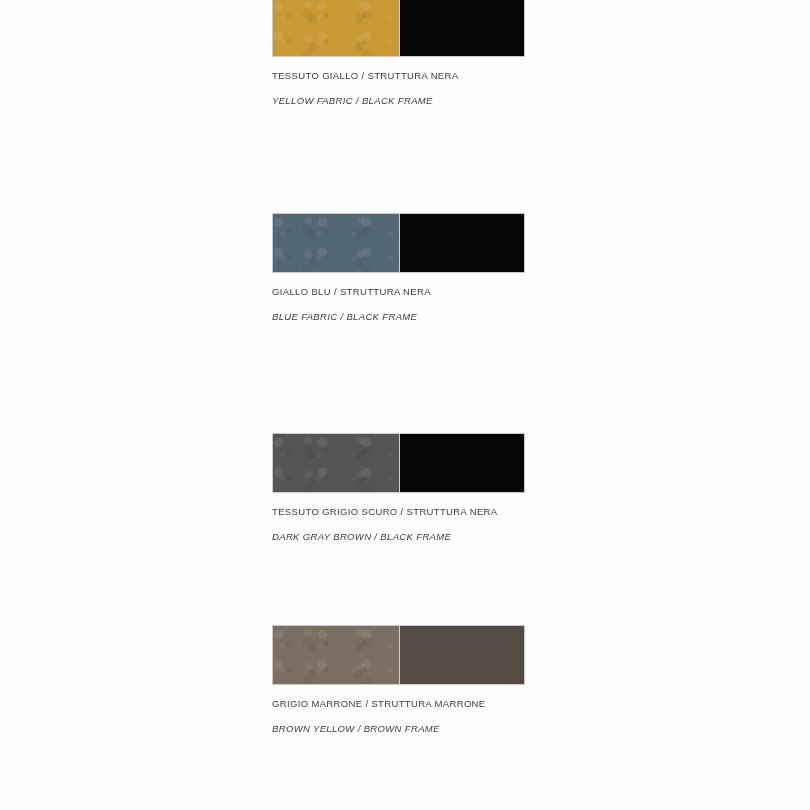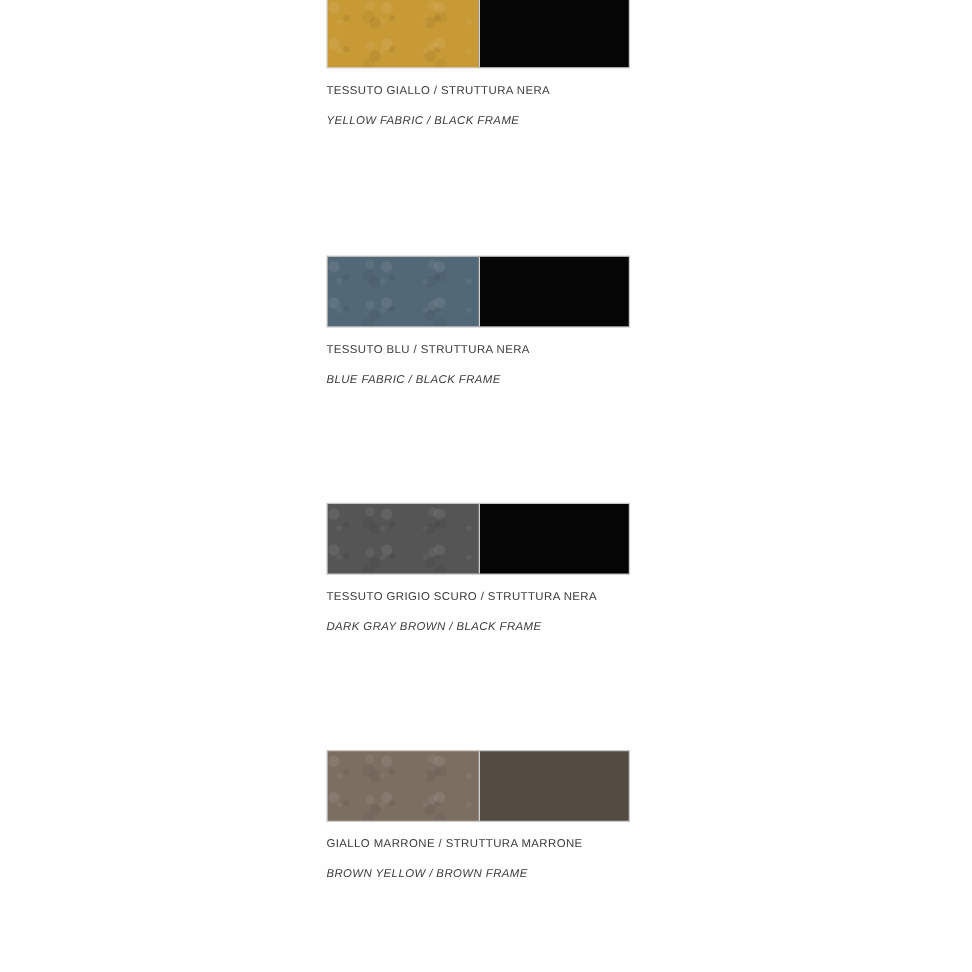--- a/index.html
+++ b/index.html
@@ -109,25 +109,25 @@
 
   <div class="option" style="top:213px;">
     <div class="swatch-pair">
       <div class="swatch-half swatch-fabric" style="background: rgb(83, 104, 118);">
         <div class="texture" style="display: block;"></div>
       </div>
       <div class="swatch-half swatch-frame" style="background: rgb(5, 5, 5);">
         
       </div>
     </div>
-    <div class="caption">TESSUTO BLU / STRUTTURA NERA</div>
+    <div class="caption">GIALLO BLU / STRUTTURA NERA</div>
     <div class="caption-en">BLUE FABRIC / BLACK FRAME</div>
   </div>
 
-  <div class="option" style="top:419px;">
+  <div class="option" style="top:433px;">
     <div class="swatch-pair">
       <div class="swatch-half swatch-fabric" style="background: rgb(85, 85, 85);">
         <div class="texture" style="display: block;"></div>
       </div>
       <div class="swatch-half swatch-frame" style="background: rgb(5, 5, 5);">
         
       </div>
     </div>
     <div class="caption">TESSUTO GRIGIO SCURO / STRUTTURA NERA</div>
     <div class="caption-en">DARK GRAY BROWN / BLACK FRAME</div>
@@ -135,17 +135,17 @@
 
   <div class="option" style="top:625px;">
     <div class="swatch-pair">
       <div class="swatch-half swatch-fabric" style="background: rgb(125, 110, 98);">
         <div class="texture" style="display: block;"></div>
       </div>
       <div class="swatch-half swatch-frame" style="background: rgb(84, 76, 66);">
         
       </div>
     </div>
-    <div class="caption">GIALLO MARRONE / STRUTTURA MARRONE</div>
+    <div class="caption">GRIGIO MARRONE / STRUTTURA MARRONE</div>
     <div class="caption-en">BROWN YELLOW / BROWN FRAME</div>
   </div>
 
 </div>
 
 </body></html>

